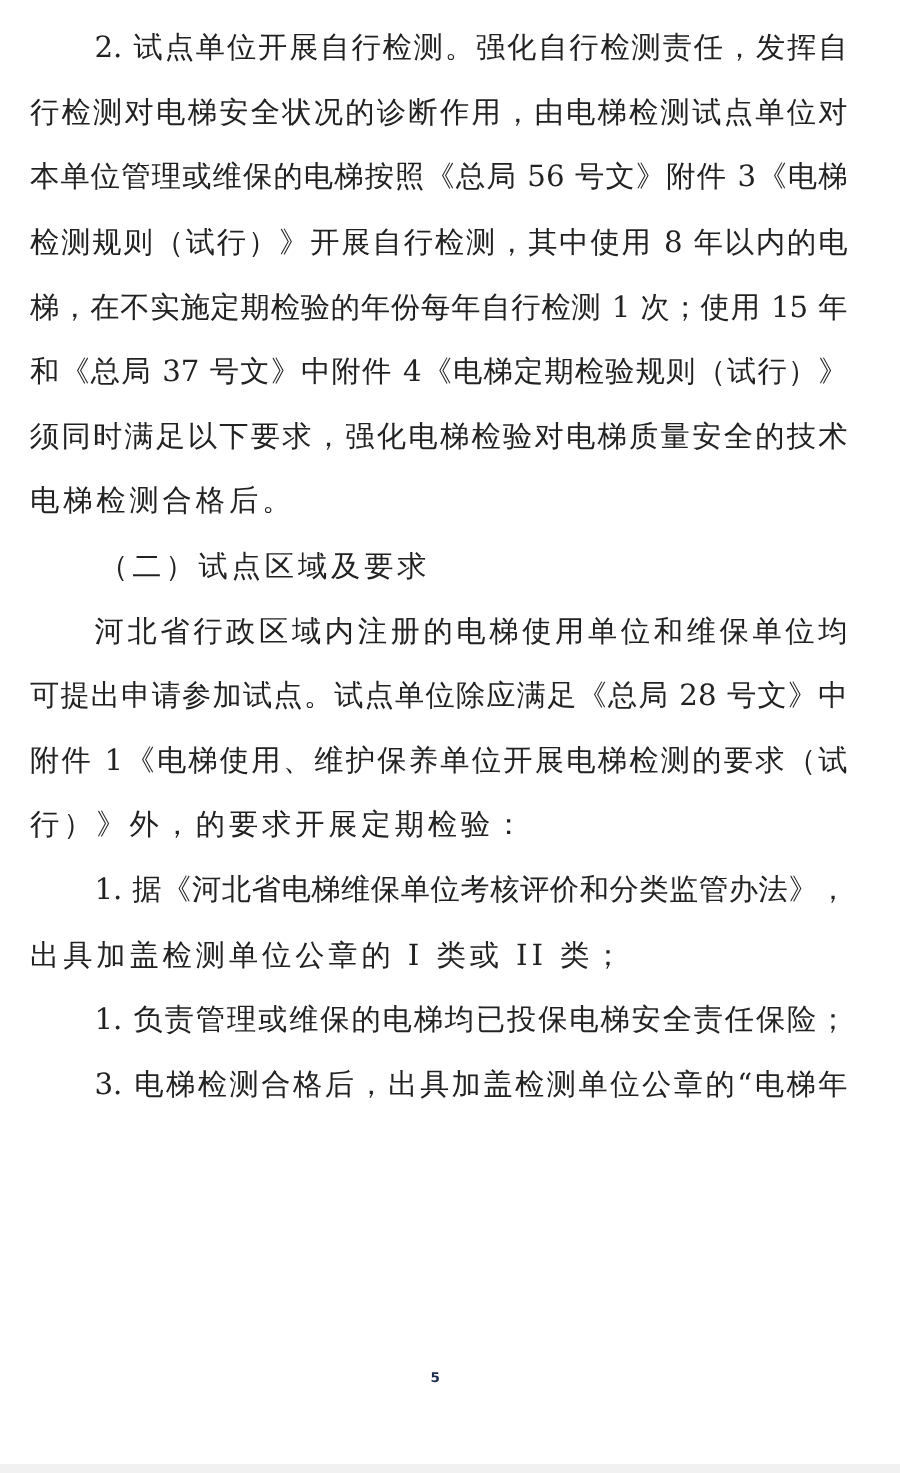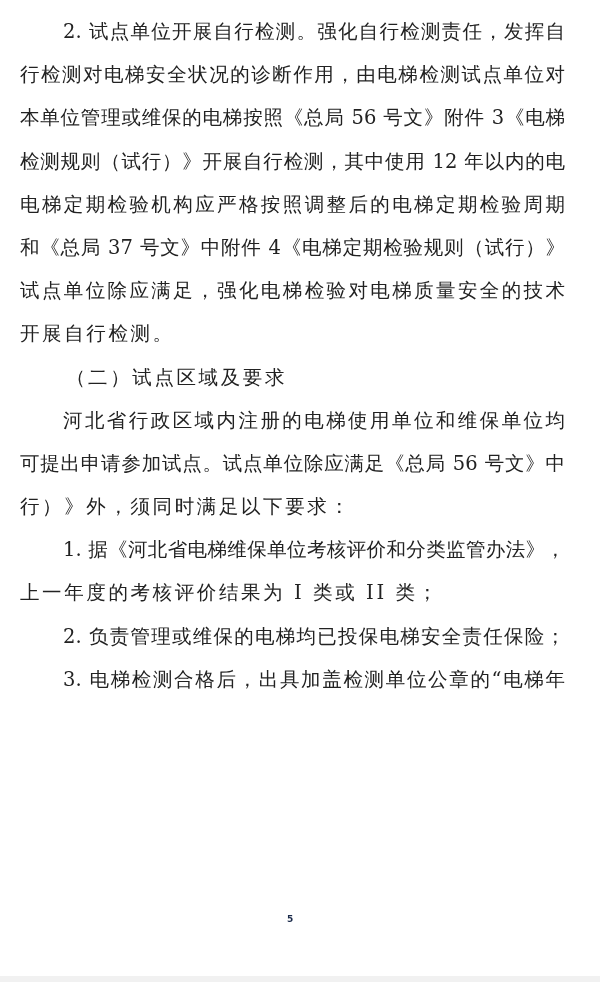--- a/index.html
+++ b/index.html
@@ -67,29 +67,30 @@
     }
   </style>
 </head>
 <body>
 
 <div class="page">
   <div class="content">
     <div class="line indent justify">2. 试点单位开展自行检测。强化自行检测责任，发挥自</div>
     <div class="line justify">行检测对电梯安全状况的诊断作用，由电梯检测试点单位对</div>
     <div class="line justify">本单位管理或维保的电梯按照《总局 56 号文》附件 3《电梯</div>
-    <div class="line justify">检测规则（试行）》开展自行检测，其中使用 12 年以内的电</div>
-    <div class="line justify">电梯定期检验机构应严格按照调整后的电梯定期检验周期</div>
+    <div class="line justify">检测规则（试行）》开展自行检测，其中使用 8 年以内的电</div>
+    <div class="line justify">梯，在不实施定期检验的年份每年自行检测 1 次；使用 15 年</div>
     <div class="line justify">和《总局 37 号文》中附件 4《电梯定期检验规则（试行）》</div>
-    <div class="line justify">试点单位除应满足，强化电梯检验对电梯质量安全的技术</div>
-    <div class="line">开展自行检测。</div>
+    <div class="line justify">须同时满足以下要求，强化电梯检验对电梯质量安全的技术</div>
+    <div class="line">电梯检测合格后。</div>
     <div class="line indent-heading">（二）试点区域及要求</div>
     <div class="line indent justify">河北省行政区域内注册的电梯使用单位和维保单位均</div>
-    <div class="line justify">可提出申请参加试点。试点单位除应满足《总局 56 号文》中</div>
-    <div class="line">行）》外，须同时满足以下要求：</div>
+    <div class="line justify">可提出申请参加试点。试点单位除应满足《总局 28 号文》中</div>
+    <div class="line justify">附件 1《电梯使用、维护保养单位开展电梯检测的要求（试</div>
+    <div class="line">行）》外，的要求开展定期检验：</div>
     <div class="line indent justify">1. 据《河北省电梯维保单位考核评价和分类监管办法》，</div>
-    <div class="line">上一年度的考核评价结果为 I 类或 II 类；</div>
-    <div class="line indent justify">2. 负责管理或维保的电梯均已投保电梯安全责任保险；</div>
+    <div class="line">出具加盖检测单位公章的 I 类或 II 类；</div>
+    <div class="line indent justify">1. 负责管理或维保的电梯均已投保电梯安全责任保险；</div>
     <div class="line indent justify">3. 电梯检测合格后，出具加盖检测单位公章的“电梯年</div>
   </div>
   <div class="page-number">5</div>
 </div>
 <div class="bottom-band"></div>
 
 </body></html>

